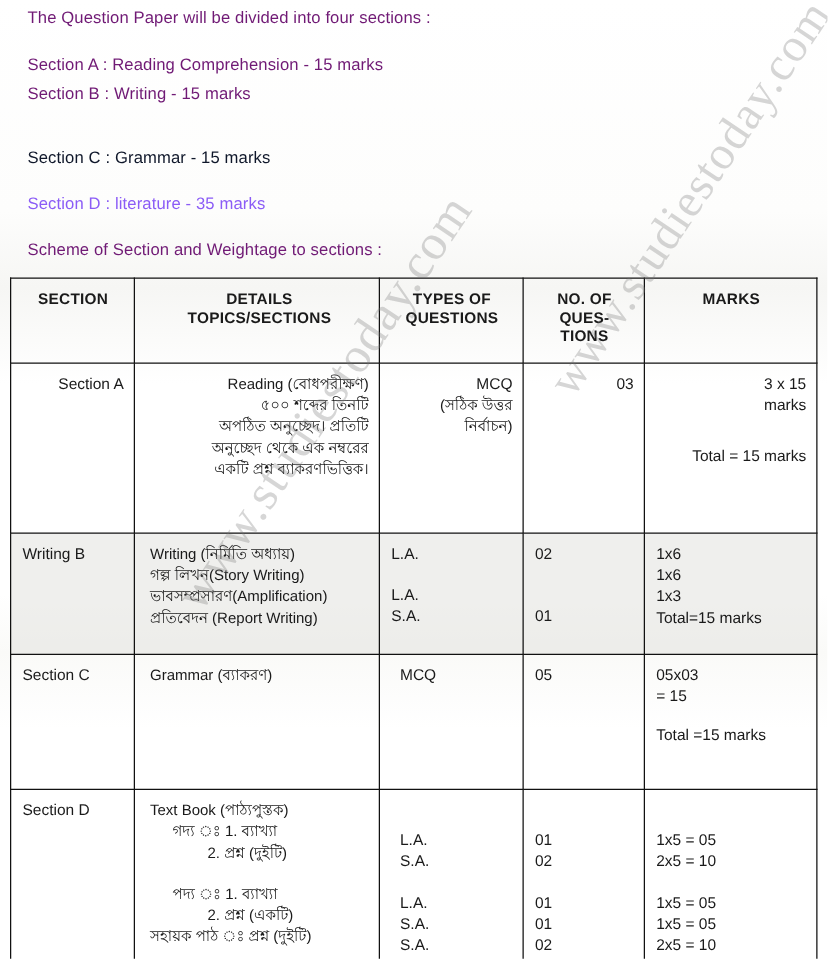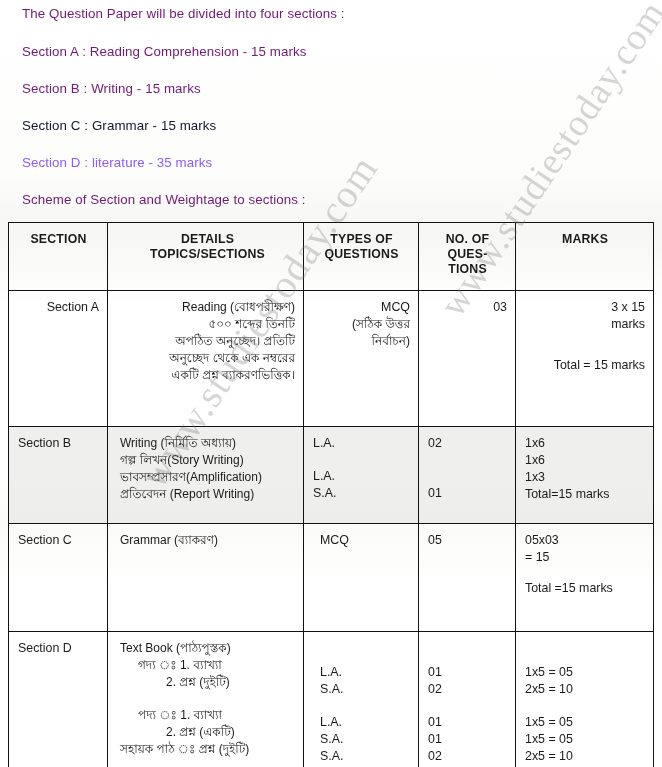--- a/index.html
+++ b/index.html
@@ -42,21 +42,21 @@
   }
   .intro-line {
     font-size: 13.3px;
     line-height: 14px;
     white-space: nowrap;
     letter-spacing: 0.1px;
     color: #701a75;
   }
   .intro-line.l0 { position: absolute; top: 7px;   }
   .intro-line.l1 { position: absolute; top: 45px;  }
-  .intro-line.l2 { position: absolute; top: 82px;  }
+  .intro-line.l2 { position: absolute; top: 68px;  }
   .intro-line.l3 { position: absolute; top: 119px; color: #0f172a; }
   .intro-line.l4 { position: absolute; top: 156px; color: #8b5cf6; }
   .intro-line.l5 { position: absolute; top: 193px; }
 
   
   .sheet-table {
     position: absolute;
     left: 8px;
     top: 222px;
     width: 645px;
@@ -217,21 +217,21 @@
             <div>3 x 15</div>
             <div>marks</div>
             <div class="spacer-24"></div>
             <div>Total = 15 marks</div>
           </div>
         </td>
       </tr>
 
       <tr class="row-b">
         <td>
-          <div class="cell">Section B</div>
+          <div class="cell">Writing B</div>
         </td>
         <td>
           <div class="cell pl-more bn">
             <div>Writing (নির্মিতি অধ্যায়)</div>
             <div>গল্প লিখন(Story Writing)</div>
             <div>ভাবসম্প্রসারণ(Amplification)</div>
             <div>প্রতিবেদন (Report Writing)</div>
           </div>
         </td>
         <td>

